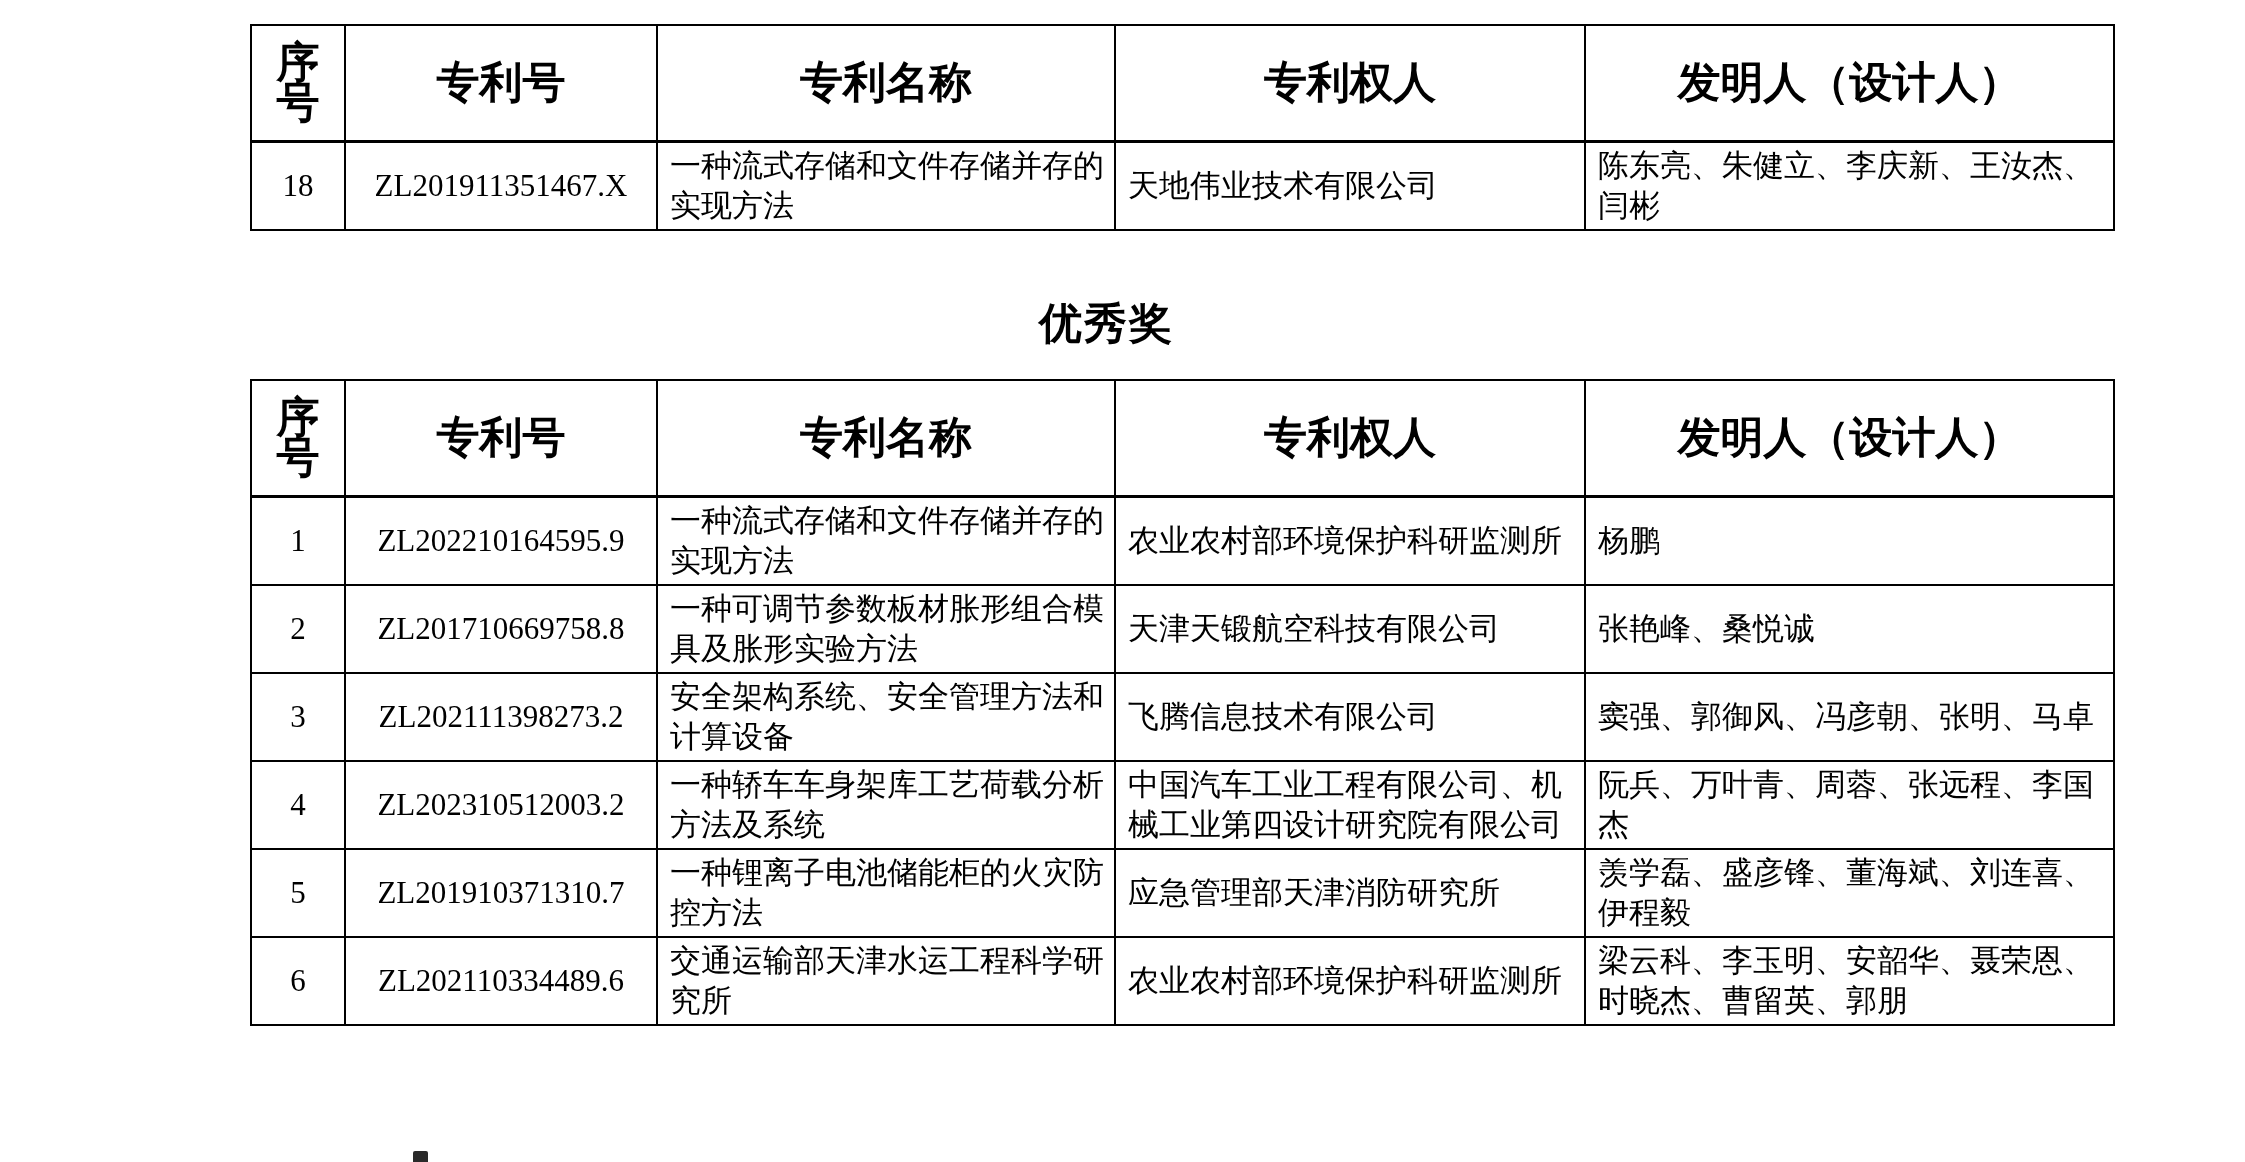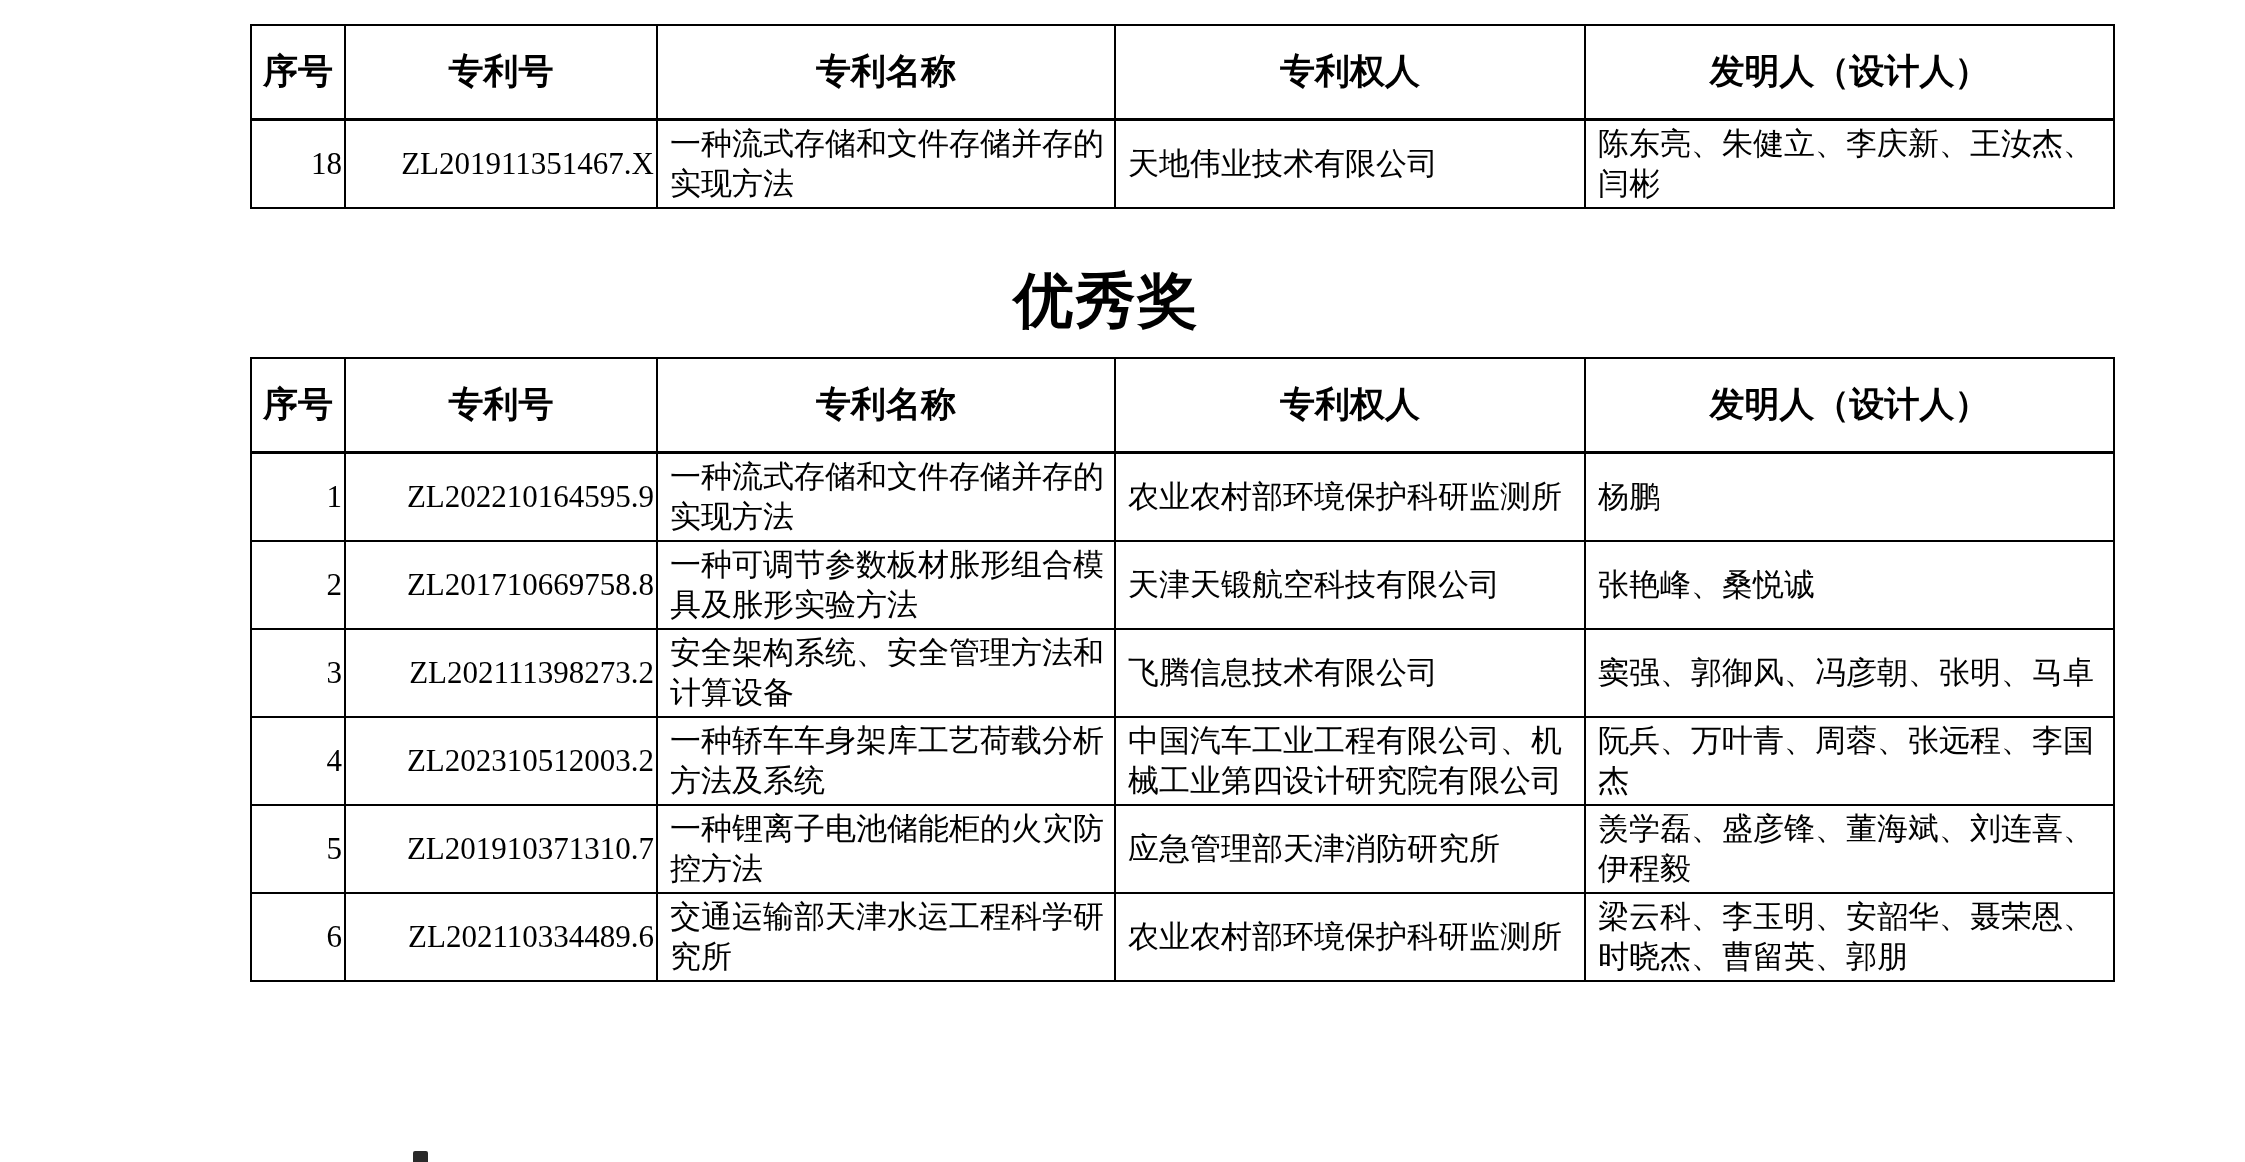--- a/index.html
+++ b/index.html
@@ -33,42 +33,42 @@
   table.award-table td {
     border: 2px solid #000;
     vertical-align: middle;
     font-size: 31px;
     line-height: 40px;
     word-break: break-all;
     overflow-wrap: anywhere;
   }
   table.award-table th {
     font-weight: bold;
-    font-size: 35px;
+    font-size: 43px;
     text-align: center;
     height: 76px;
-    padding: 8px;
+    padding: 17px;
     border-bottom-width: 3px;
   }
   table.award-table td {
     height: 76px;
     padding: 3px 6px 3px 12px;
   }
   table.award-table td.c {
-    text-align: right;
+    text-align: center;
     padding: 3px 2px;
     font-family: Liberation Serif, serif;
   }
   table.award-table td.l {
     text-align: left;
   }
   .section-title {
     font-family: Liberation Sans, sans-serif;
     font-weight: bold;
-    font-size: 60px;
+    font-size: 43px;
     line-height: 52px;
     text-align: center;
     margin-top: 66px;
     margin-bottom: 30px;
     position: relative;
     left: -75px;
     letter-spacing: 2px;
   }
   .cutoff-fragment {
     position: absolute;

